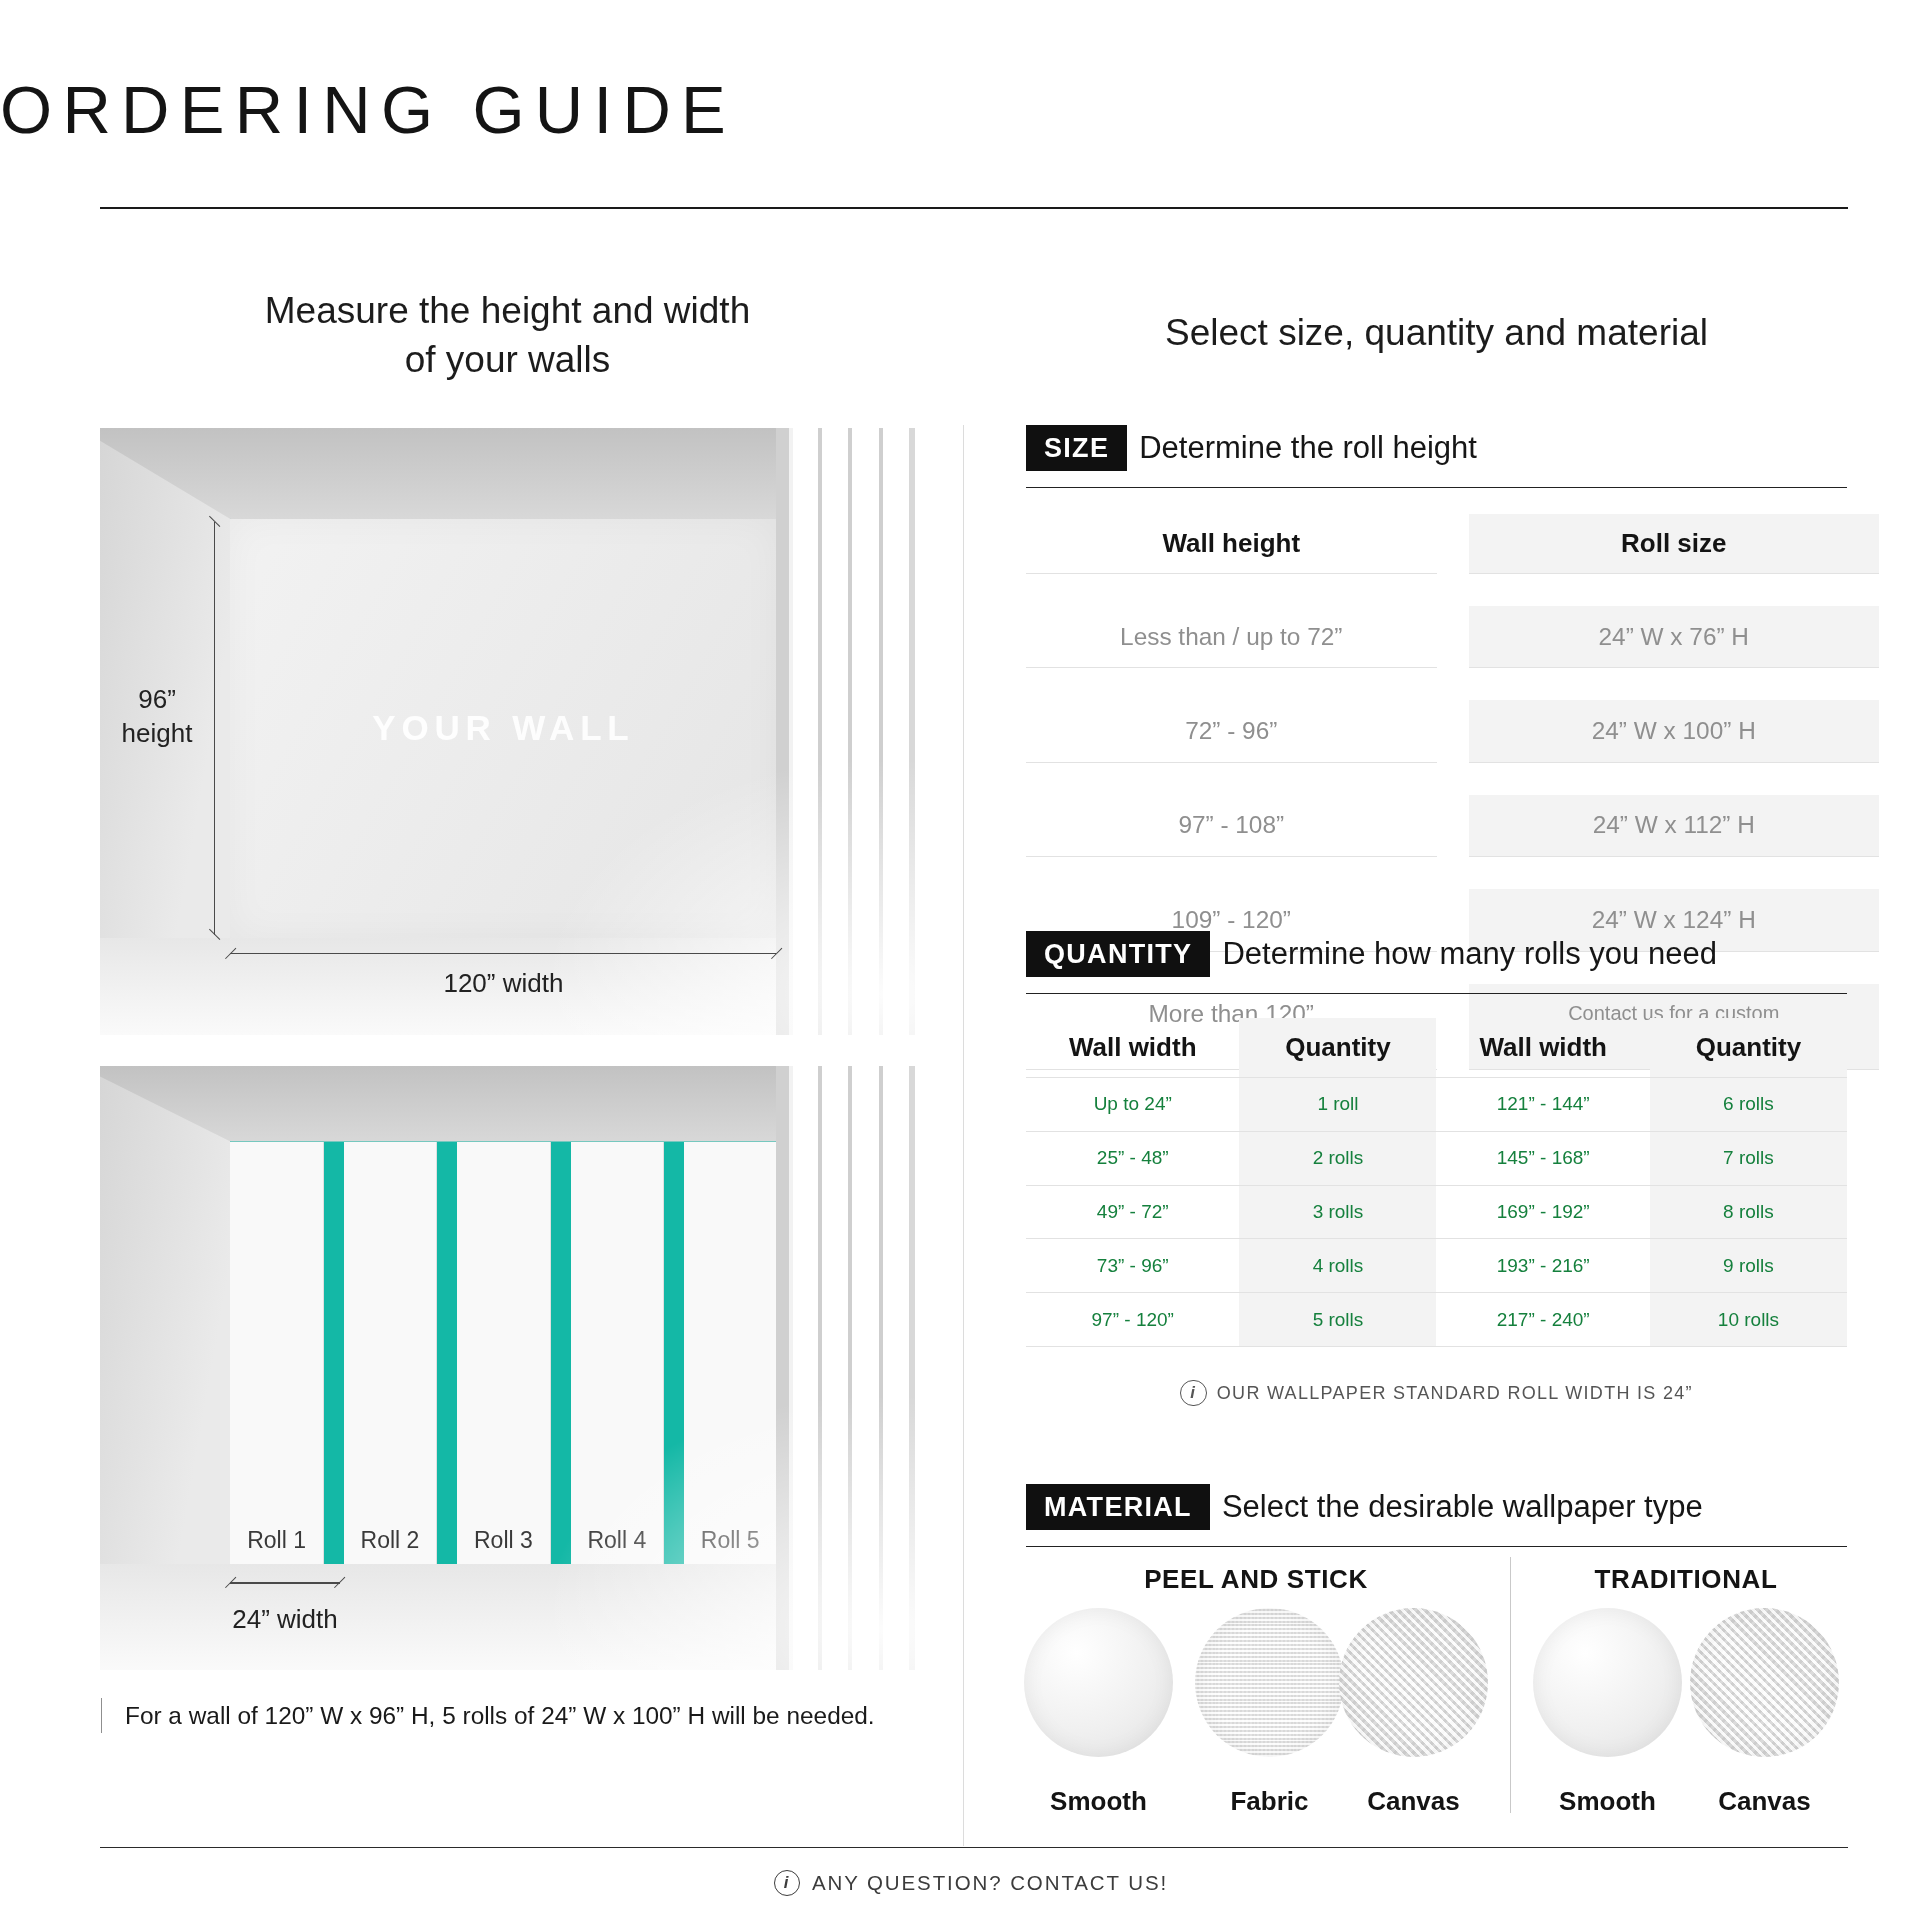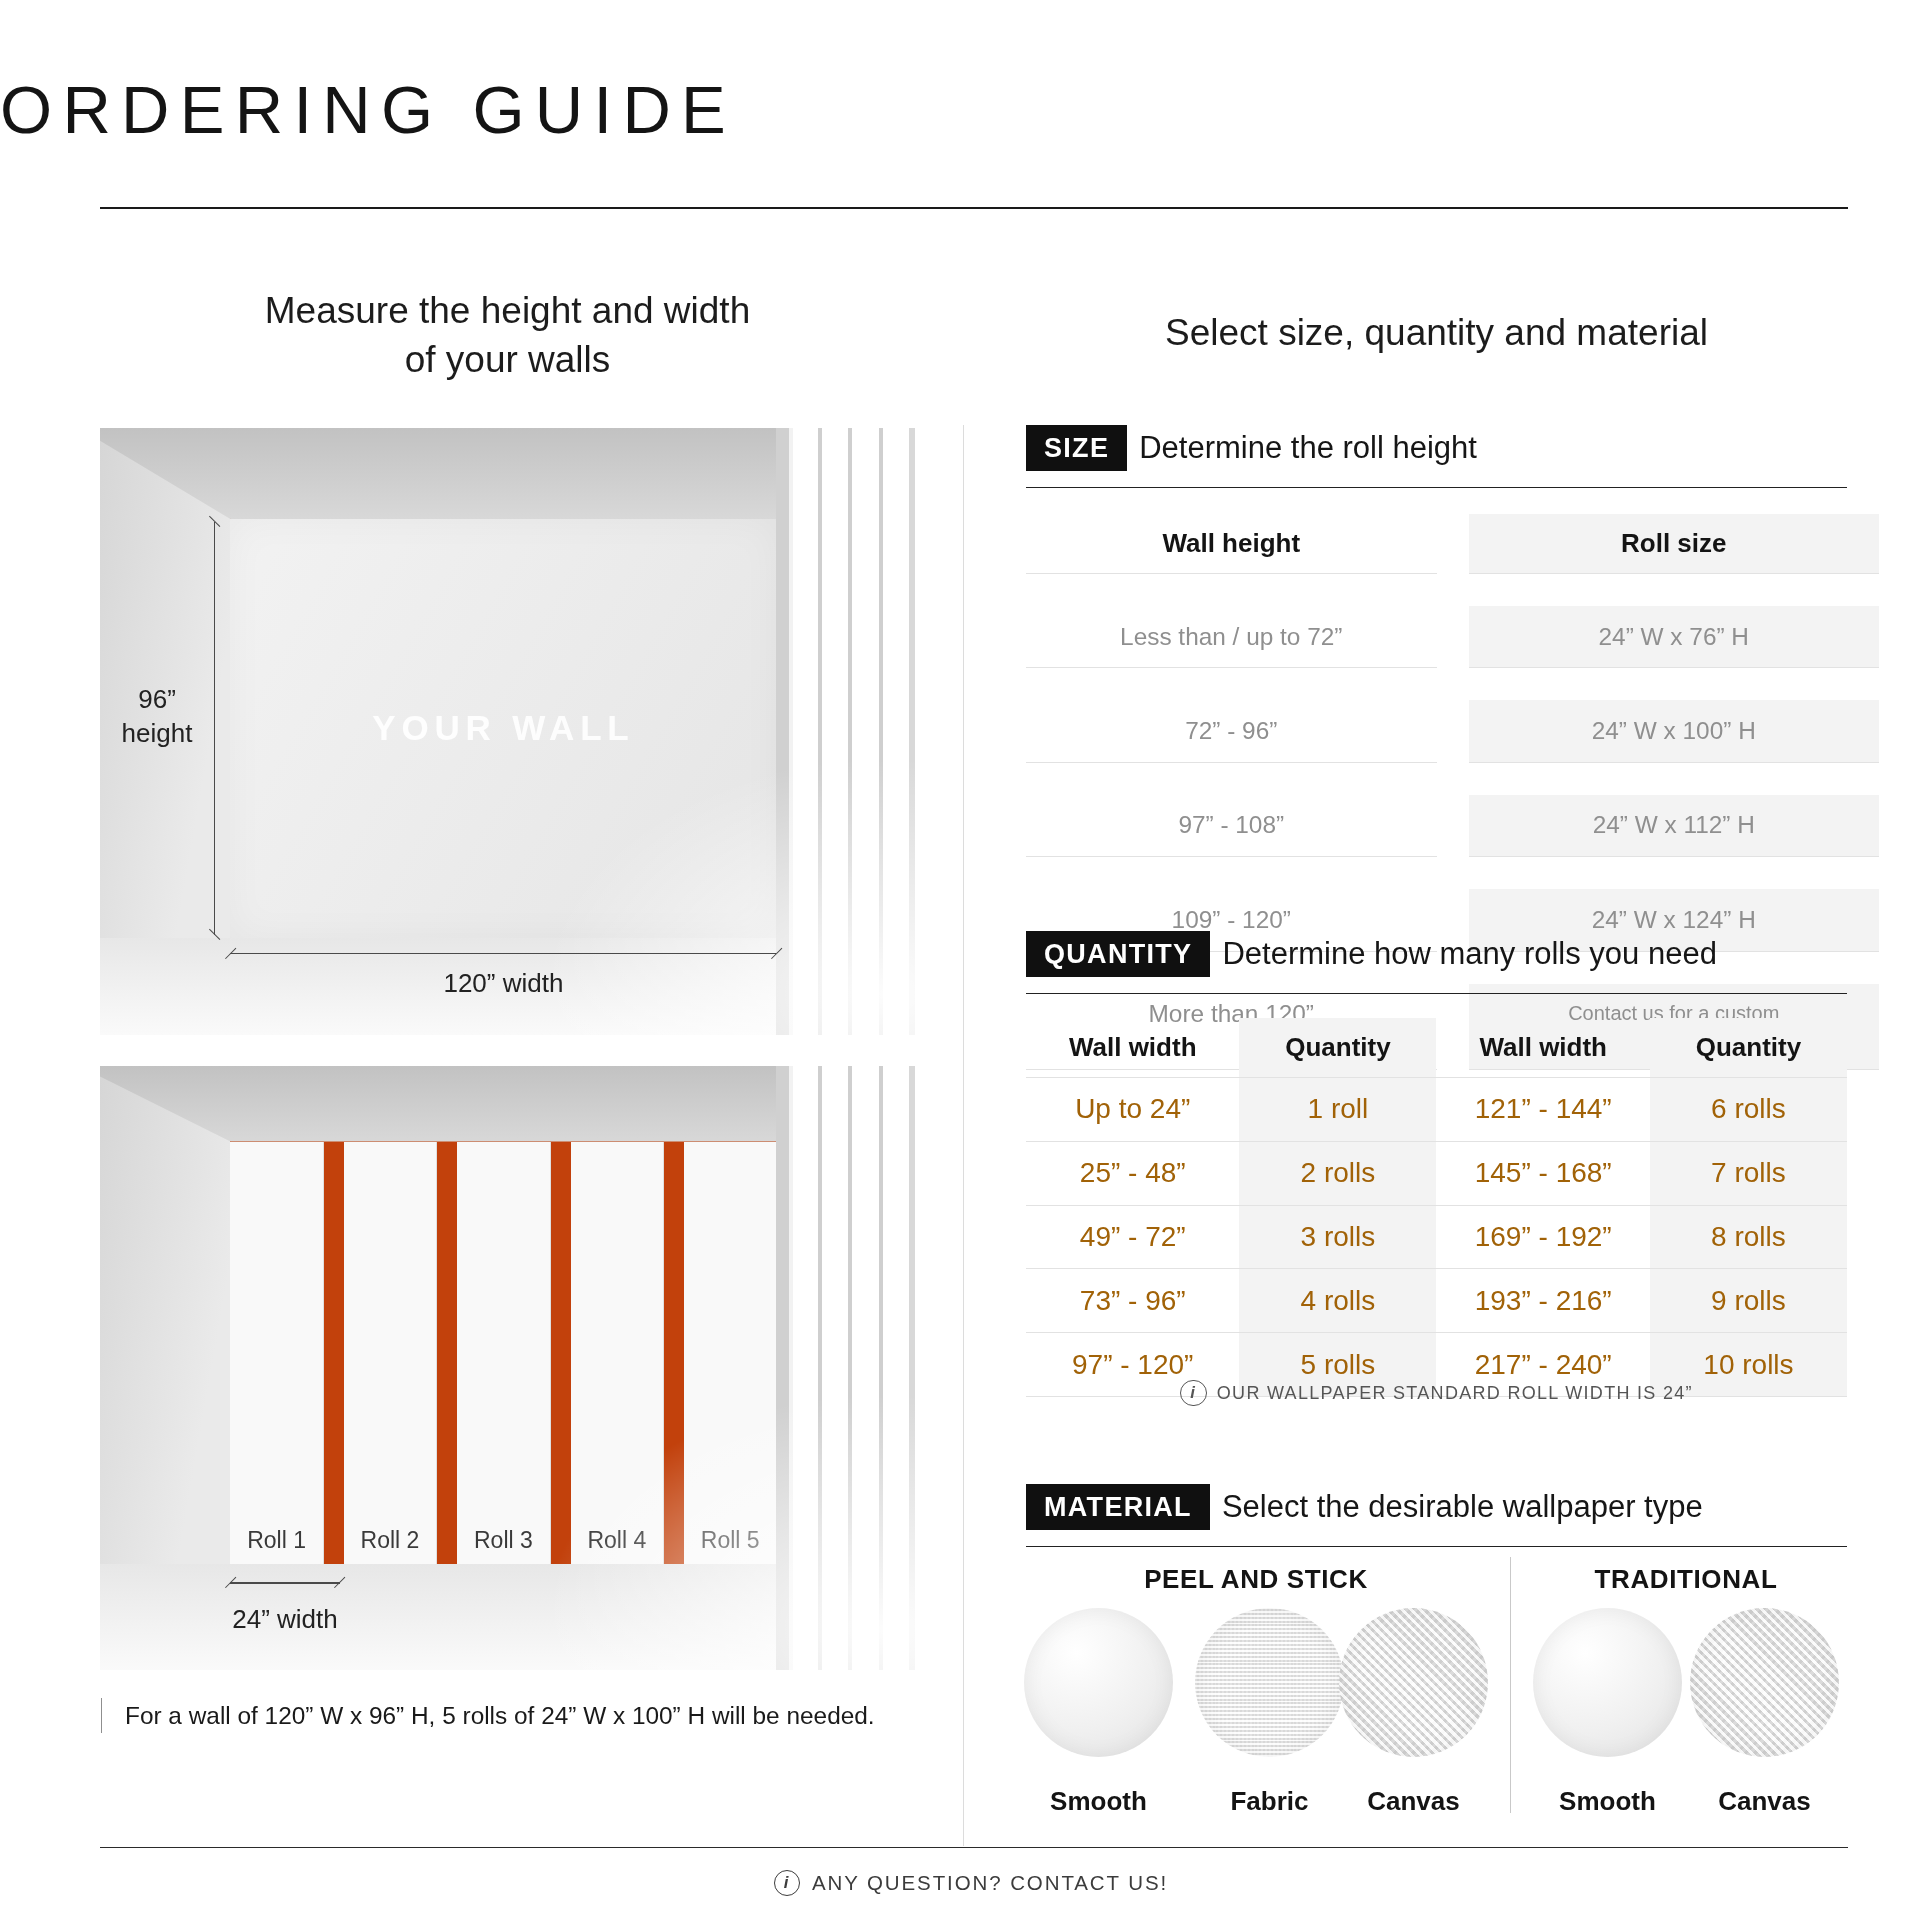--- a/index.html
+++ b/index.html
@@ -14,21 +14,21 @@
   .col-divider{position:absolute;left:963px;top:425px;width:1.3px;height:1421px;background:#dcdcdc;}
 
   
   .left-heading{position:absolute;left:100px;width:815px;text-align:center;
                 font-size:37px;font-weight:500;color:#1c1c1c;}
   .lh1{top:290px;} .lh2{top:339px;}
   .right-heading{position:absolute;left:1026px;top:312px;width:821px;text-align:center;
                  font-size:37px;font-weight:500;color:#1c1c1c;}
 
   
-  .room{position:absolute;left:100px;width:815px;background:#c2410c;overflow:hidden;}
+  .room{position:absolute;left:100px;width:815px;background:#14b8a6;overflow:hidden;}
   #room1{top:428px;height:607px;}
   #room2{top:1066px;height:604px;}
   .ceiling{position:absolute;left:0;top:0;width:100%;height:15%;
            background:linear-gradient(180deg,#c2c2c2,#d8d8d8);
            clip-path:polygon(0 0,100% 0,100% 26%,83% 100%,16% 100%,0 14%);}
   #room2 .ceiling{height:12.5%;}
   .side-left{position:absolute;left:0;top:1.5%;width:16%;height:83%;
              background:linear-gradient(100deg,#d6d6d6,#eaeaea 75%);}
   .back-wall{position:absolute;left:16%;top:15%;width:67%;height:69%;
              background:linear-gradient(120deg,#f2f2f2,#e5e5e5);
@@ -89,21 +89,21 @@
            font-size:24.4px;color:#8f8f8f;}
   .st-head{font-size:26px;font-weight:700;color:#141414;padding:14px 6.4px;}
   .gray{background:#f3f3f3;}
   .small-cell{font-size:20px;line-height:1.3;}
   .small-cell .wrap{max-width:244px;margin:0 auto;display:block;}
 
   
   .qty-table{position:absolute;left:1026px;top:1018px;width:821px;
              display:grid;grid-template-columns:26% 24% 26% 24%;}
   .qt-cell{text-align:center;padding:15.4px 5.1px;border-bottom:1.3px solid #e2e2e2;
-           font-size:28px;color:#a16207;}
+           font-size:19px;color:#15803d;}
   .qt-head{font-size:26px;font-weight:700;color:#141414;padding:14px 5.1px;}
 
   .roll-note{position:absolute;left:1026px;top:1380px;width:821px;text-align:center;
              font-size:18px;letter-spacing:1.3px;color:#555;display:flex;
              justify-content:center;align-items:center;gap:10.3px;}
 
   
   .group-title{position:absolute;top:1564px;text-align:center;font-weight:700;
                font-size:26px;letter-spacing:0.6px;color:#141414;}
   #peel-title{left:1024px;width:464px;} #trad-title{left:1533px;width:306px;}

